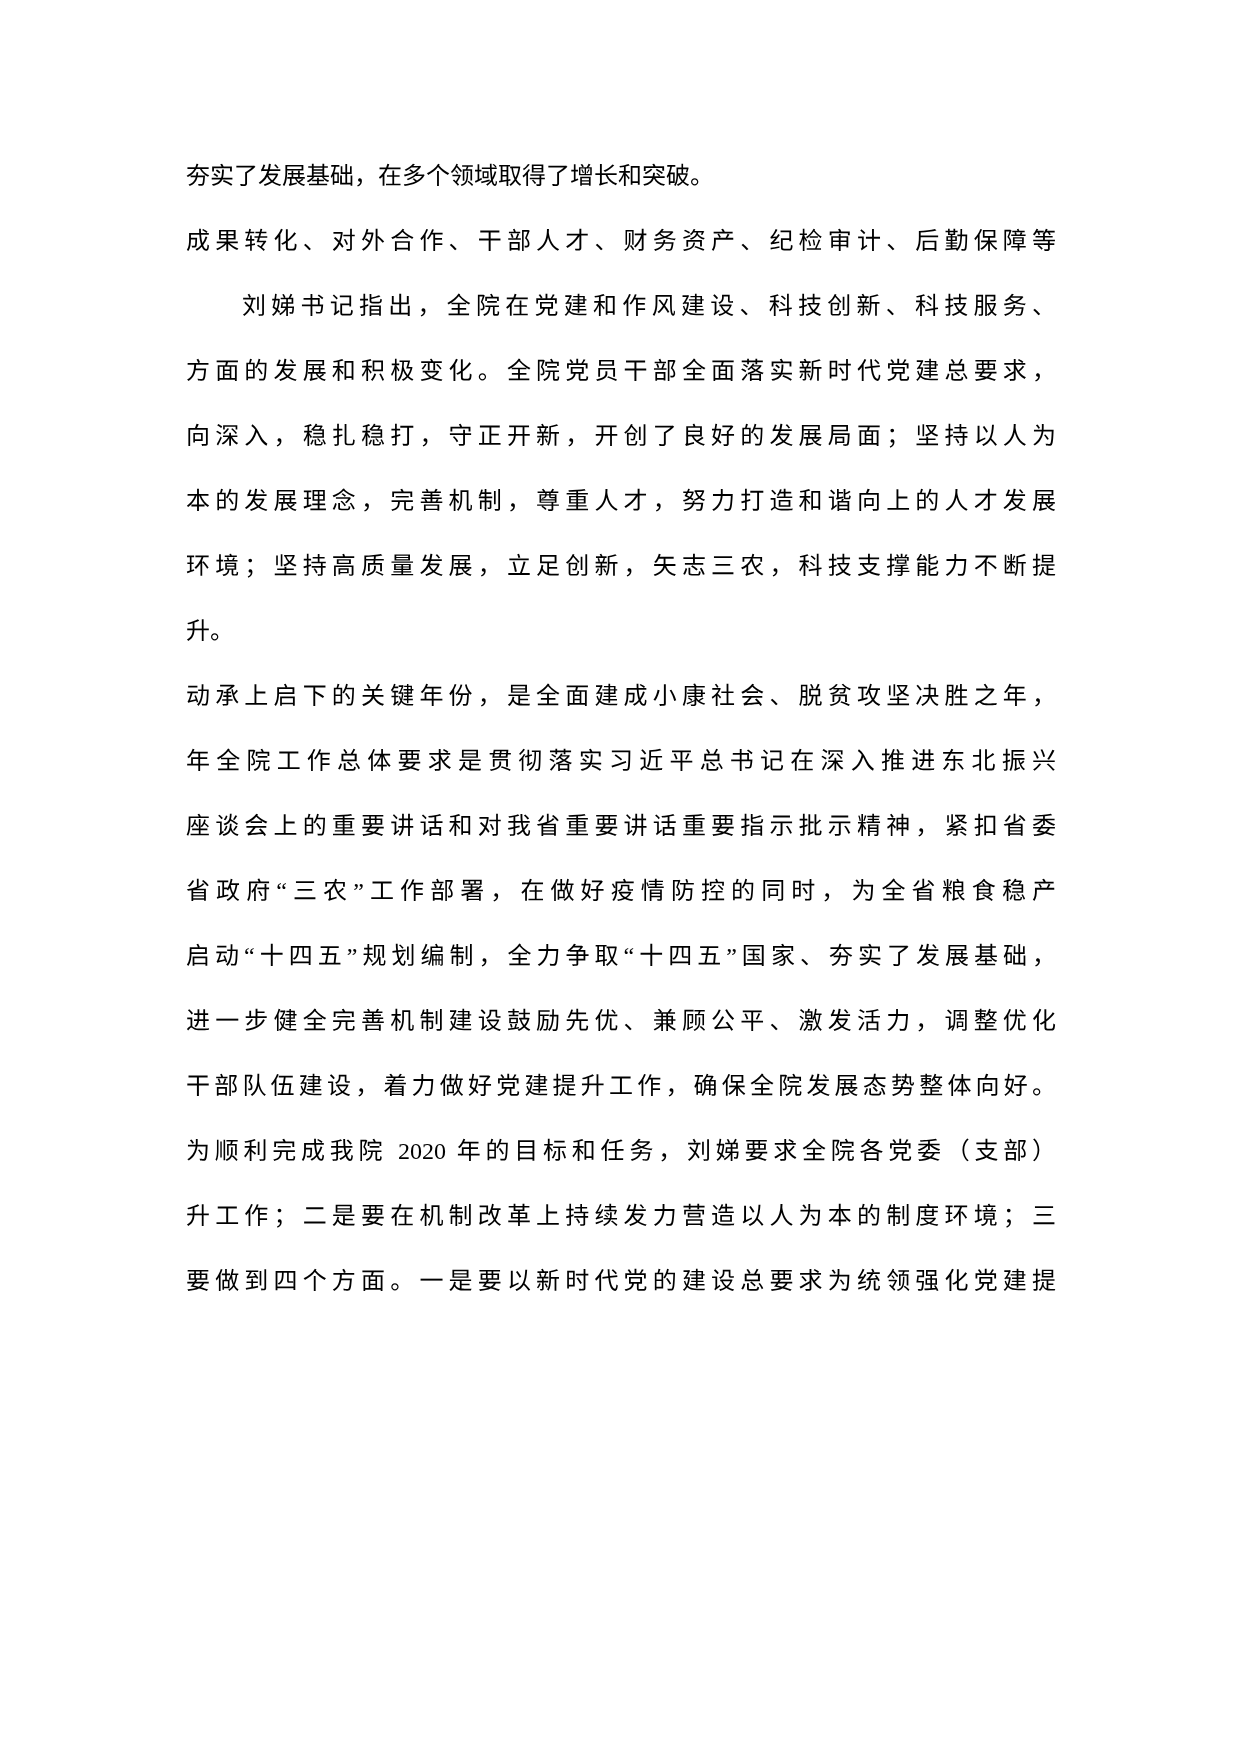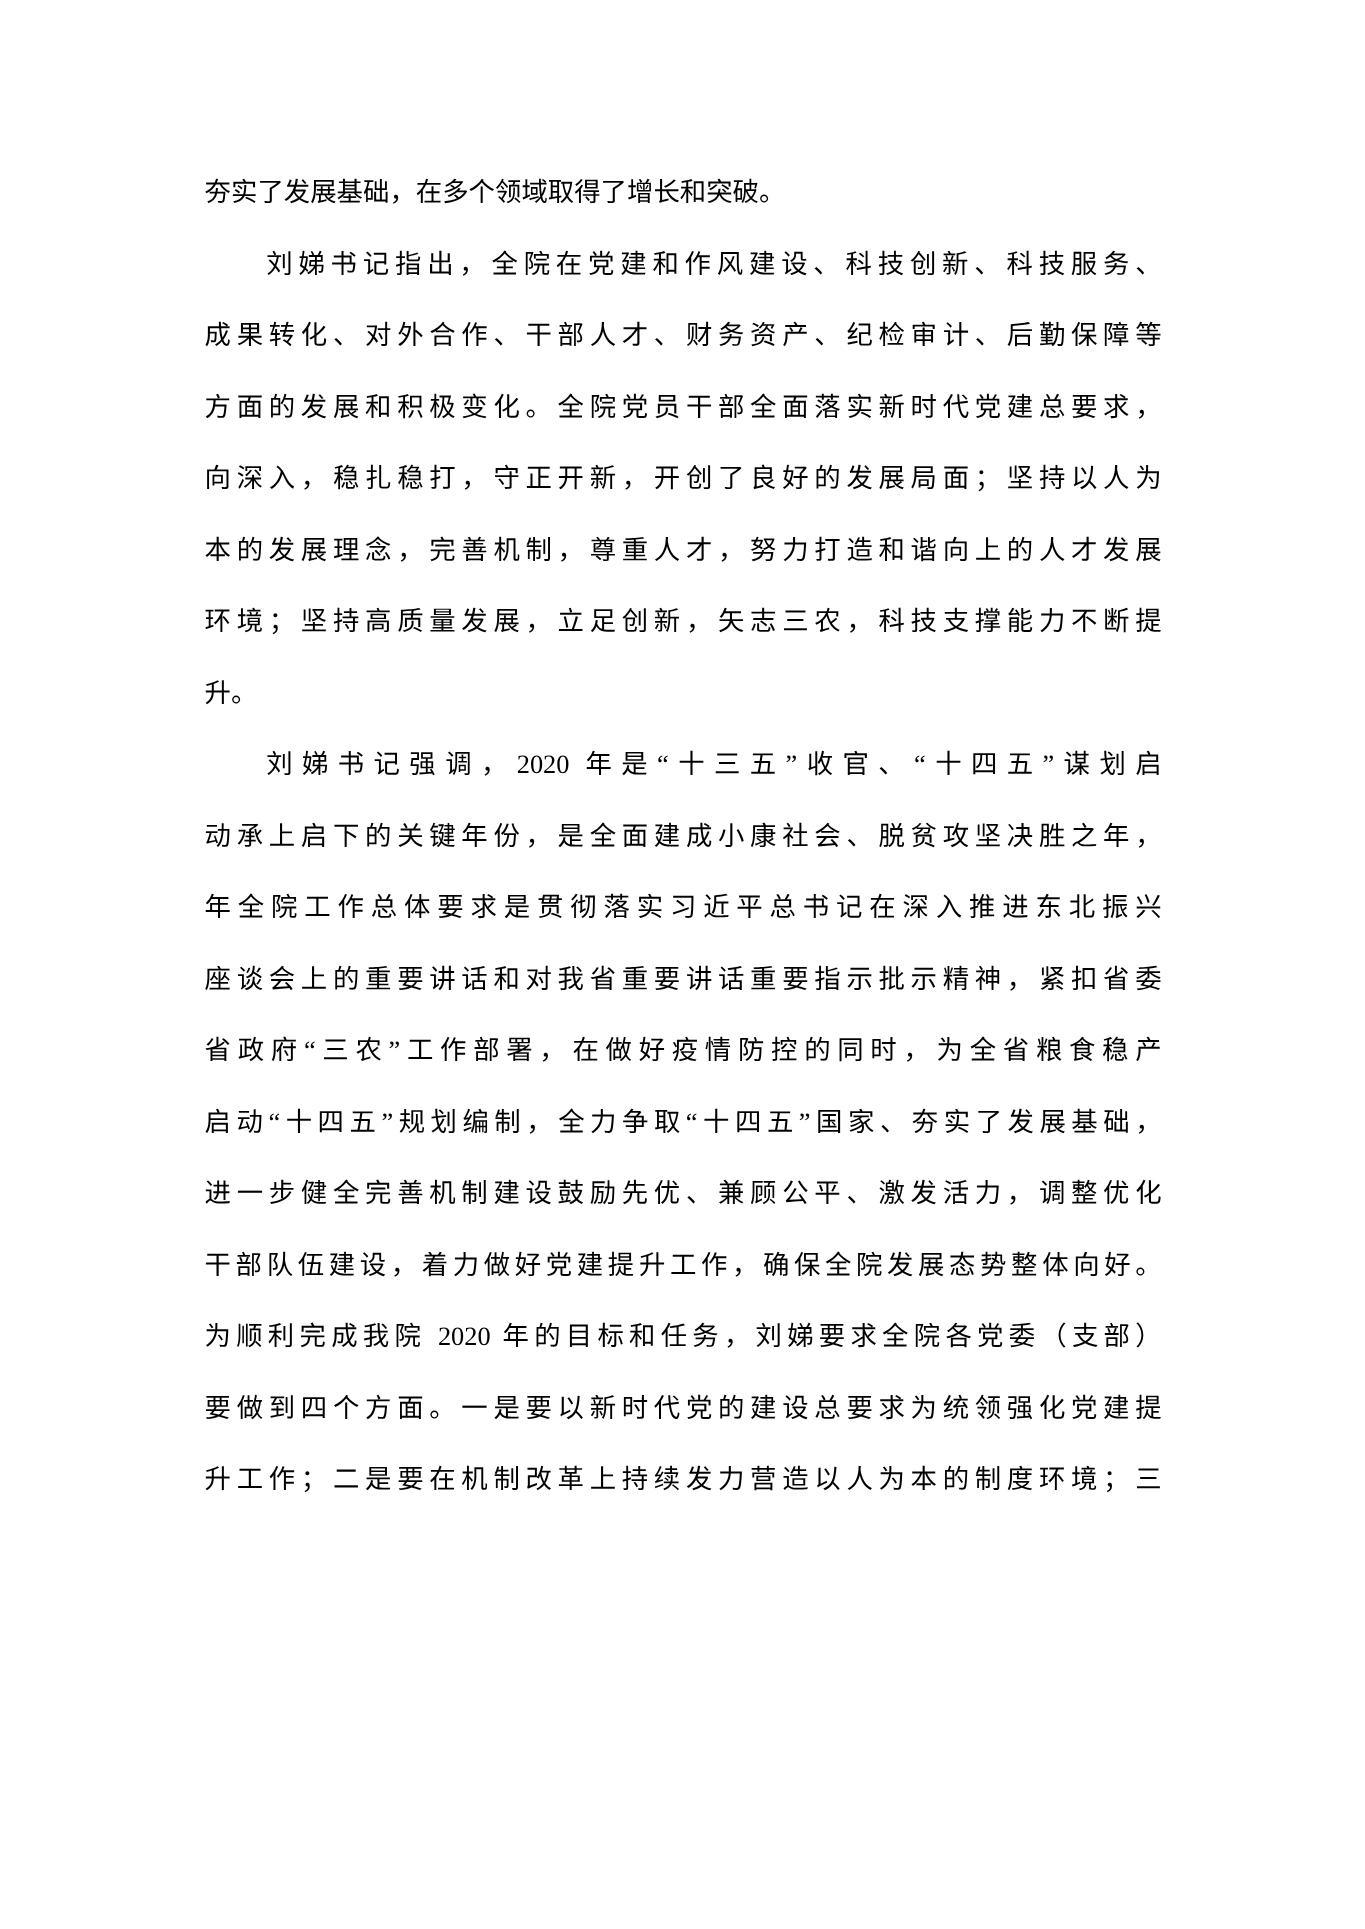--- a/index.html
+++ b/index.html
@@ -42,35 +42,34 @@
 </style>
 </head>
 <body>
 
 <div class="page" style="background: rgb(255, 255, 255);">
   <div class="doc" id="doc" style="color: rgb(0, 0, 0);">
       <div>
         <div class="line para-end">夯实了发展基础，在多个领域取得了增长和突破。</div>
       </div>
       <div>
+        <div class="line">成果转化、对外合作、干部人才、财务资产、纪检审计、后勤保障等</div>
         <div class="line indent">刘娣书记指出，全院在党建和作风建设、科技创新、科技服务、</div>
-        <div class="line">成果转化、对外合作、干部人才、财务资产、纪检审计、后勤保障等</div>
         <div class="line">方面的发展和积极变化。全院党员干部全面落实新时代党建总要求，</div>
         <div class="line">向深入，稳扎稳打，守正开新，开创了良好的发展局面；坚持以人为</div>
         <div class="line">本的发展理念，完善机制，尊重人才，努力打造和谐向上的人才发展</div>
         <div class="line">环境；坚持高质量发展，立足创新，矢志三农，科技支撑能力不断提</div>
         <div class="line para-end">升。</div>
       </div>
       <div>
-        <div class="line indent">刘娣书记强调，2020 年是“十三五”收官、“十四五”谋划启</div>
         <div class="line">动承上启下的关键年份，是全面建成小康社会、脱贫攻坚决胜之年，</div>
         <div class="line">年全院工作总体要求是贯彻落实习近平总书记在深入推进东北振兴</div>
         <div class="line">座谈会上的重要讲话和对我省重要讲话重要指示批示精神，紧扣省委</div>
         <div class="line">省政府“三农”工作部署，在做好疫情防控的同时，为全省粮食稳产</div>
         <div class="line">启动“十四五”规划编制，全力争取“十四五”国家、夯实了发展基础，</div>
         <div class="line">进一步健全完善机制建设鼓励先优、兼顾公平、激发活力，调整优化</div>
         <div class="line">干部队伍建设，着力做好党建提升工作，确保全院发展态势整体向好。</div>
         <div class="line">为顺利完成我院 2020 年的目标和任务，刘娣要求全院各党委（支部）</div>
+        <div class="line">升工作；二是要在机制改革上持续发力营造以人为本的制度环境；三</div>
         <div class="line">要做到四个方面。一是要以新时代党的建设总要求为统领强化党建提</div>
-        <div class="line">升工作；二是要在机制改革上持续发力营造以人为本的制度环境；三</div>
       </div>
     </div>
 </div>
 
 </body></html>

